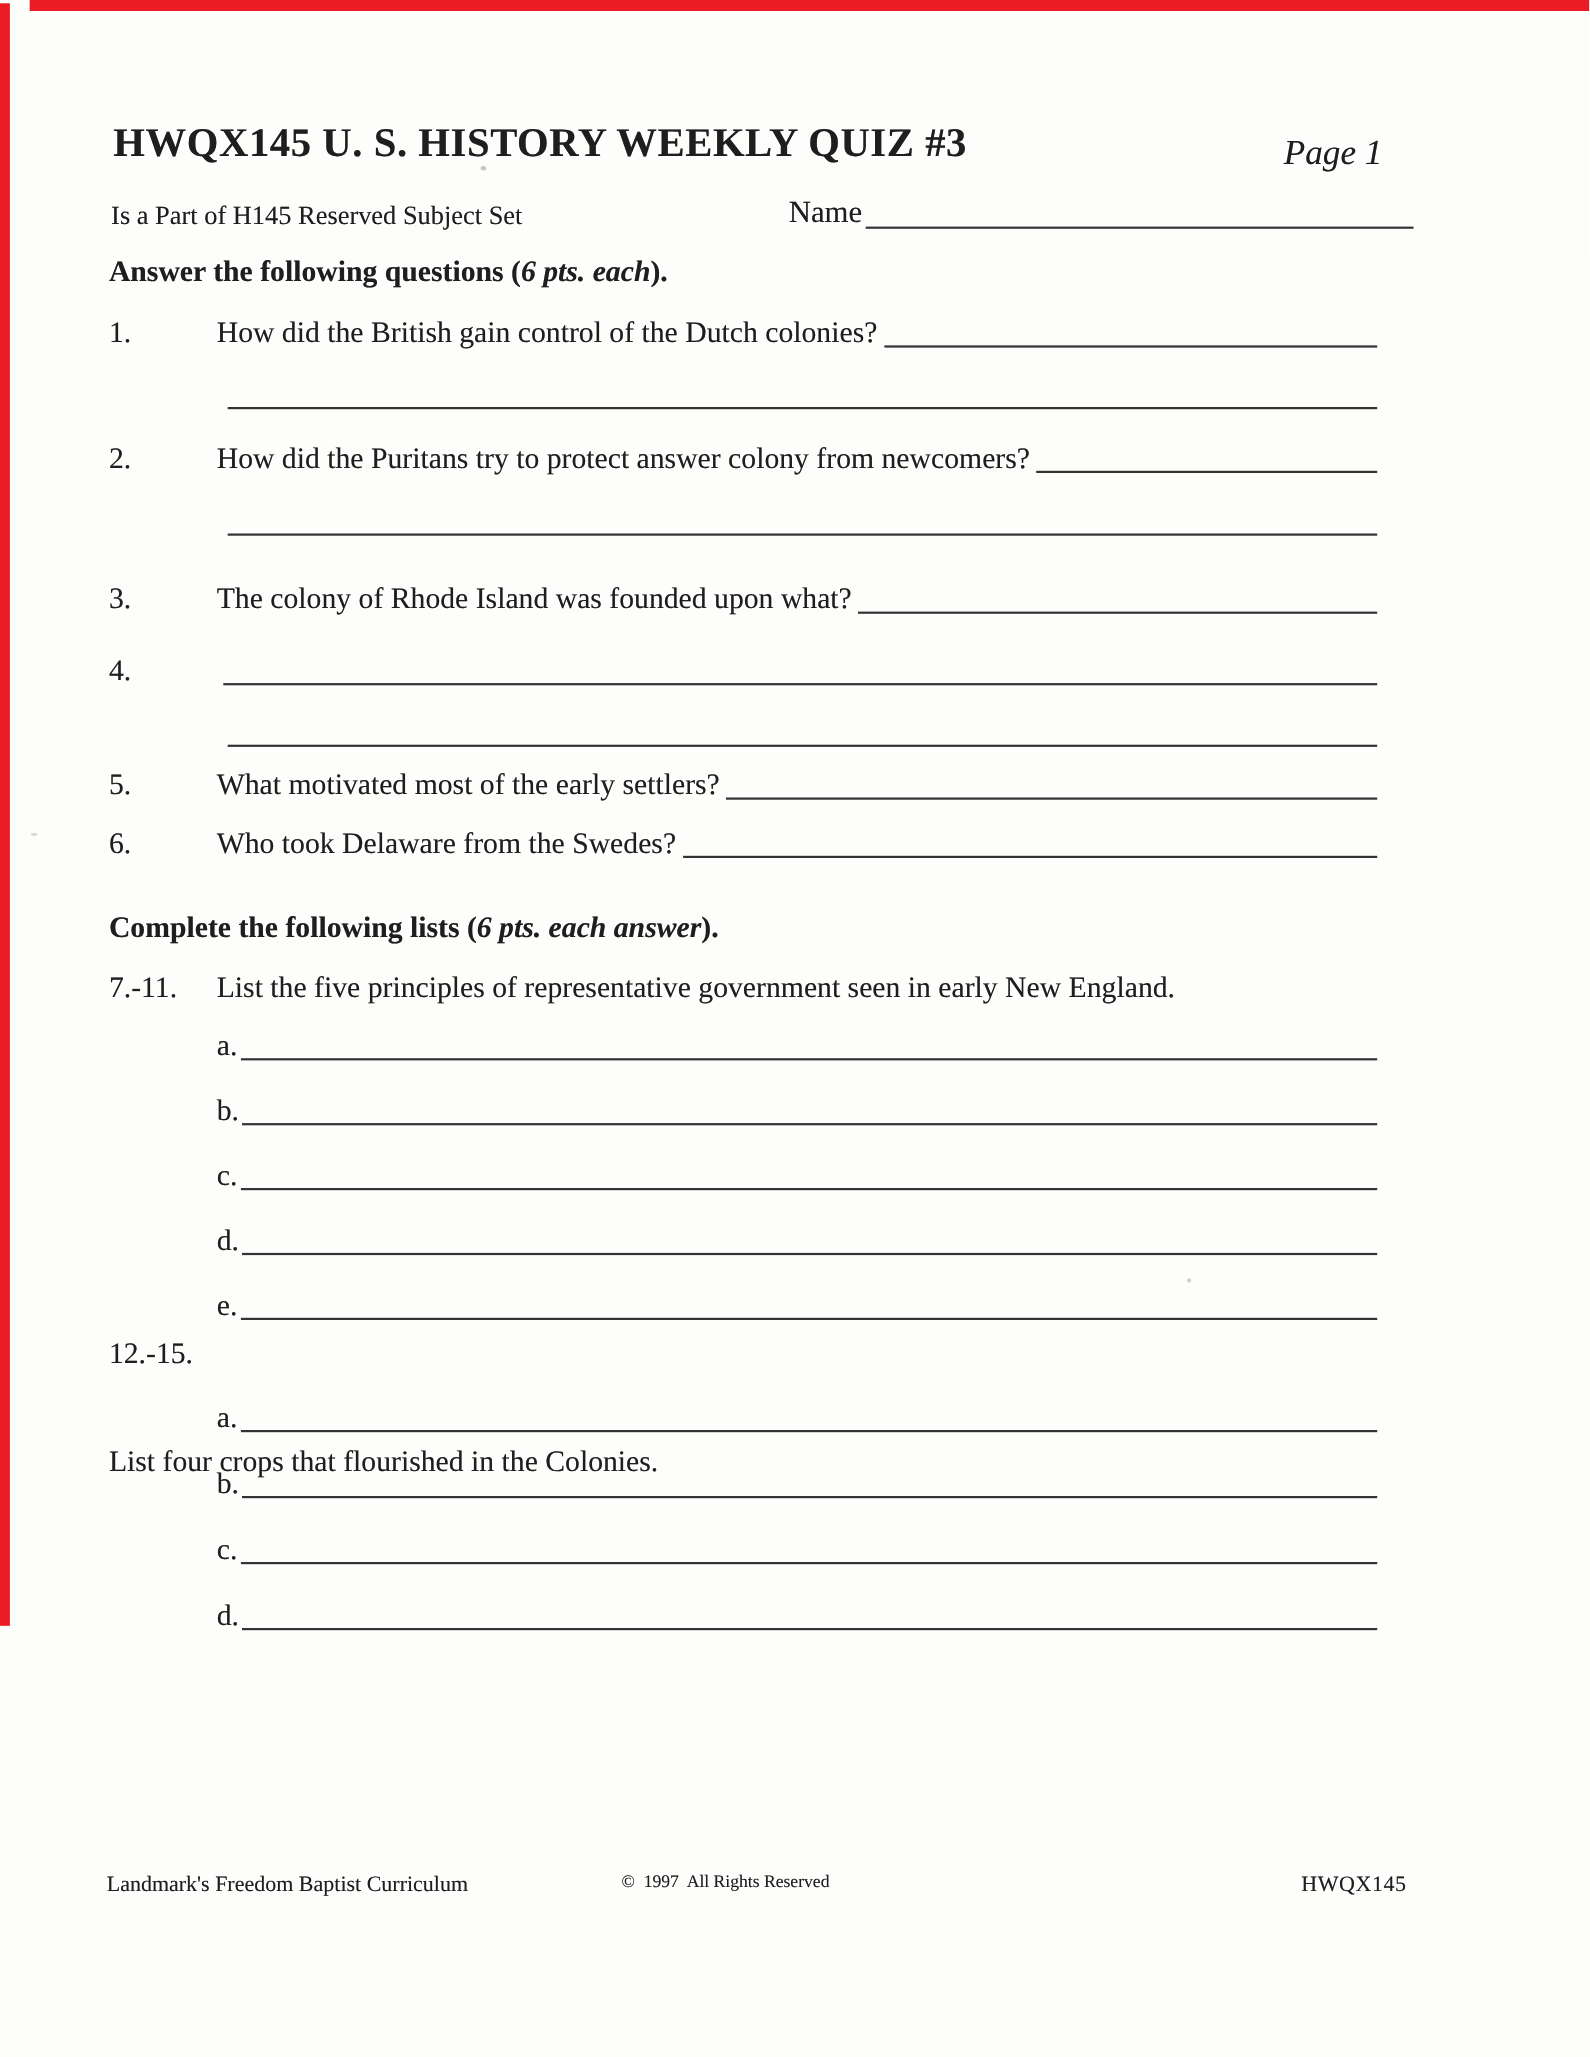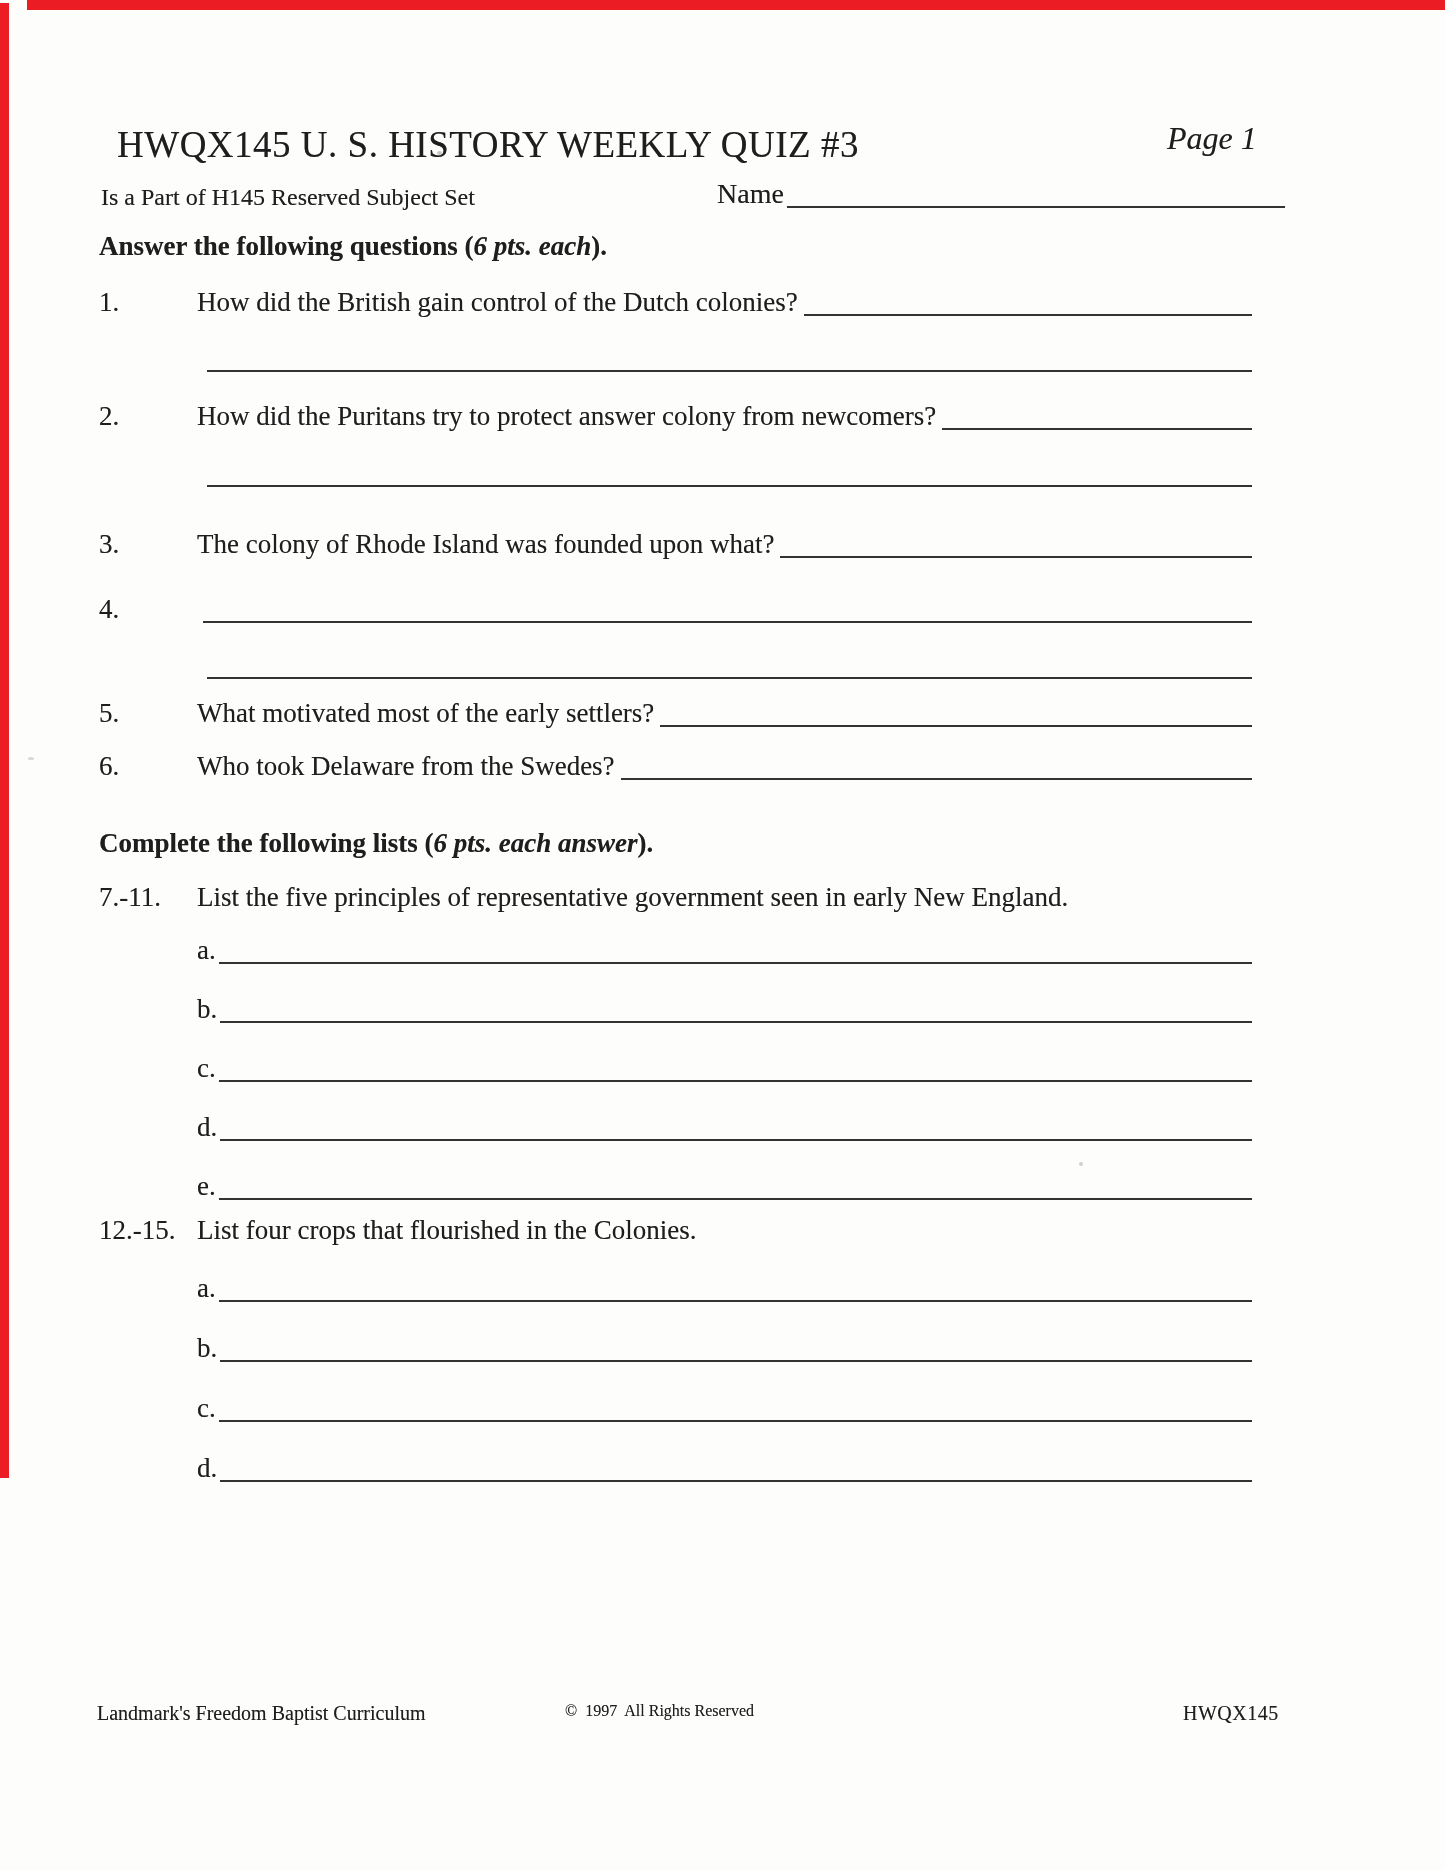--- a/index.html
+++ b/index.html
@@ -10,21 +10,21 @@
     font-family:"Liberation Serif","DejaVu Serif",serif;
     color:#1e1e1e;
     overflow:hidden;
     text-shadow:0 0 0.5px rgba(25,25,25,0.45);
   }
   
   .red-strip-top{position:absolute;left:27px;top:0;width:1418px;height:10px;background:#ec1c24;}
   .red-strip-left{position:absolute;left:0;top:3px;width:9px;height:1475px;background:#ec1c24;}
   .speck{position:absolute;border-radius:50%;}
 
-  .title{position:absolute;left:103px;top:112px;margin:14px;font-size:37px;font-weight:normal;line-height:1;letter-spacing:0.5px;white-space:nowrap;}
+  .title{position:absolute;left:103px;top:112px;margin:0;font-size:37px;font-weight:bold;line-height:1;letter-spacing:0.5px;white-space:nowrap;}
   .page-label{position:absolute;left:1167px;top:122px;font-size:32px;font-style:italic;line-height:1;}
   .subset{position:absolute;left:101px;top:185px;font-size:24px;line-height:1;white-space:nowrap;}
 
   .name-row{position:absolute;left:717px;top:180px;width:568px;display:flex;font-size:28px;line-height:1;}
   .name-label{flex:0 0 auto;}
 
   .heading{position:absolute;left:99px;margin:0;font-size:27px;font-weight:bold;line-height:1;white-space:nowrap;}
   .it{font-style:italic;}
 
   .q-row{position:absolute;left:99px;width:1153px;display:flex;font-size:27px;line-height:1;}
@@ -127,21 +127,21 @@
   </div>
   <div class="letter-row" style="top:1114px;">
     <span class="letter">d.</span>
     <span class="fill-line" style="margin-left:3px;"></span>
   </div>
   <div class="letter-row" style="top:1173px;">
     <span class="letter">e.</span>
     <span class="fill-line" style="margin-left:3px;"></span>
   </div>
 
-  <div class="list-head" style="top:1217px;">
+  <div class="list-head" style="top:1217px;flex-direction:column;">
     <span class="q-num">12.-15.</span>
     <span class="q-text">List four crops that flourished in the Colonies.</span>
   </div>
   <div class="letter-row" style="top:1275px;">
     <span class="letter">a.</span>
     <span class="fill-line" style="margin-left:3px;"></span>
   </div>
   <div class="letter-row" style="top:1335px;">
     <span class="letter">b.</span>
     <span class="fill-line" style="margin-left:3px;"></span>

